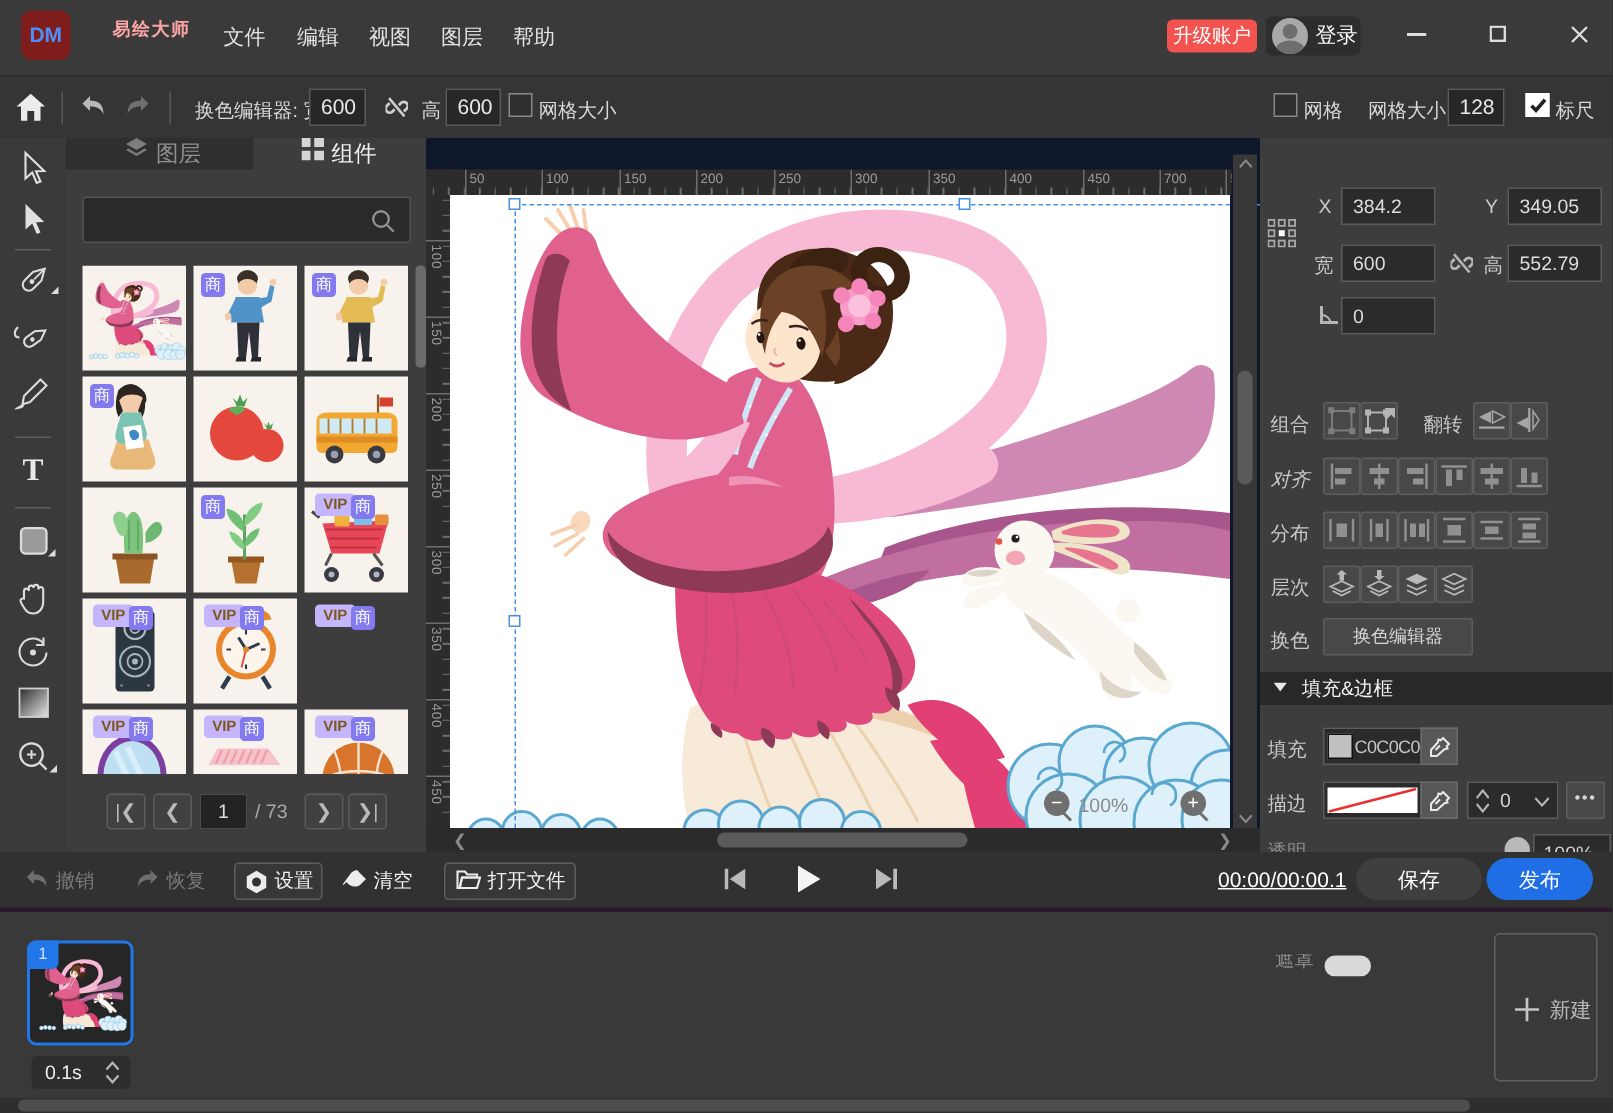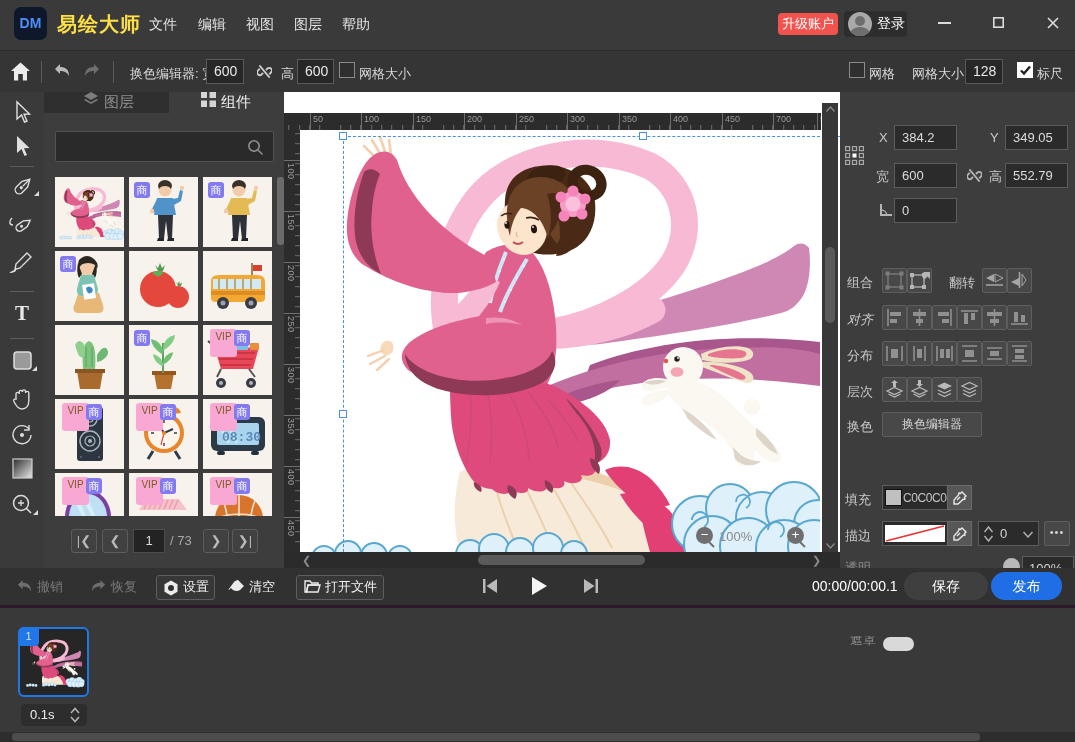--- a/index.html
+++ b/index.html
@@ -1,21 +1,21 @@
 <!DOCTYPE html>
 <html><head>
 <meta charset="utf-8">
 <style>
 * { margin:0; padding:0; box-sizing:border-box; }
 html,body { width:1075px; height:742px; overflow:hidden; background:#333; font-family:"Liberation Sans",sans-serif; }
 #app { position:relative; width:1075px; height:742px; }
 .abs { position:absolute; }
 #titlebar { position:absolute; left:0; top:0; width:1075px; height:50px; background:#3a3a3a; }
-#logo { position:absolute; left:14px; top:7px; width:33px; height:33px; background:#0f172a; border-radius:7px; color:#4e8ef7; font-weight:bold; font-size:14px; text-align:center; line-height:33px; }
-#appname { position:absolute; left:57px; top:11px; color:#fde047; font-size:20px; font-weight:bold; letter-spacing:1px; }
+#logo { position:absolute; left:14px; top:7px; width:33px; height:33px; background:#7f1d1d; border-radius:7px; color:#4e8ef7; font-weight:bold; font-size:14px; text-align:center; line-height:33px; }
+#appname { position:absolute; left:75px; top:11px; color:#fca5a5; font-size:12px; font-weight:bold; letter-spacing:1px; }
 .menuitem { position:absolute; top:16px; color:#e3e3e3; font-size:14px; }
 #upgrade { position:absolute; left:778px; top:13px; width:60px; height:22px; background:#f2534e; border-radius:4px; color:#fff; font-size:13px; text-align:center; line-height:22px; }
 #logingrp { position:absolute; left:844px; top:11px; width:63px; height:26px; background:#2d2d2d; border-radius:4px; }
 #avatar { position:absolute; left:4px; top:1px; width:24px; height:24px; border-radius:50%; background:#a9a9a9; overflow:hidden; }
 #avatar .hd { position:absolute; left:7px; top:4px; width:10px; height:10px; border-radius:50%; background:#6e6e6e; }
 #avatar .bd { position:absolute; left:2px; top:15px; width:20px; height:14px; border-radius:50%; background:#6e6e6e; }
 #logintxt { position:absolute; left:33px; top:4px; color:#fff; font-size:14px; }
 .winbtn { position:absolute; top:15px; color:#dcdcdc; }
 #toolbar2 { position:absolute; left:0; top:50px; width:1075px; height:42px; background:#353535; border-top:1px solid #2d2d2d; }
 .t2txt { position:absolute; top:14px; color:#d8d8d8; font-size:13px; }
@@ -26,26 +26,26 @@
 #toolstrip { position:absolute; left:0; top:92px; width:44px; height:476px; background:#3a3a3a; }
 .tool { position:absolute; left:0; width:44px; height:26px; text-align:center; }
 .tsep { position:absolute; left:10px; width:24px; height:1px; background:#5e5e5e; }
 #leftpanel { position:absolute; left:44px; top:92px; width:240px; height:476px; background:#3d3d3d; }
 #tabLayers { position:absolute; left:0; top:0; width:125px; height:21px; background:#2f2f2f; color:#909090; font-size:15px; }
 #tabComp { position:absolute; left:125px; top:0; width:115px; height:21px; color:#f0f0f0; font-size:15px; }
 #searchbox { position:absolute; left:11px; top:39px; width:219px; height:31px; background:#2a2a2a; border:1px solid #525252; border-radius:2px; }
 #thumbs { position:absolute; left:0; top:85px; width:240px; height:339px; overflow:hidden; }
 .thumb { position:absolute; width:69px; height:70px; background:#f7f3ec; overflow:hidden; }
 .badge-s { position:absolute; width:16px; height:16px; background:#837af0; border-radius:3px; color:#fff; font-size:11px; text-align:center; line-height:16px; }
-.badge-v { position:absolute; width:27px; height:28px; background:#f9a8d4; border-radius:3px; color:#7c5a1e; font-size:10px; font-weight:normal; text-align:center; line-height:15px; }
+.badge-v { position:absolute; width:27px; height:15px; background:#c4b5fd; border-radius:3px; color:#7c5a1e; font-size:10px; font-weight:bold; text-align:center; line-height:15px; }
 .pgbtn { position:absolute; top:437px; width:26px; height:24px; background:#414141; border:1px solid #5c5c5c; border-radius:3px; color:#b9b9b9; text-align:center; line-height:22px; font-size:13px; }
 #pginput { position:absolute; left:89px; top:437px; width:32px; height:24px; background:#232323; border:1px solid #4c4c4c; color:#ddd; font-size:13px; text-align:center; line-height:22px; }
 #pgtotal { position:absolute; left:126px; top:441px; color:#a8a8a8; font-size:13px; }
 #lscroll { position:absolute; left:233px; top:85px; width:7px; height:68px; background:#6b6b6b; border-radius:3px; }
-#canvasarea { position:absolute; left:284px; top:92px; width:556px; height:476px; background:#ffffff; }
+#canvasarea { position:absolute; left:284px; top:92px; width:556px; height:476px; background:#0f172a; }
 #rulertop { position:absolute; left:0; top:21px; width:537px; height:17px; background:#2c2c2c; overflow:hidden; }
 #rulerleft { position:absolute; left:0; top:38px; width:16px; height:422px; background:#2c2c2c; overflow:hidden; }
 #rcorner { position:absolute; left:0; top:21px; width:16px; height:17px; background:#2c2c2c; }
 #whitecanvas { position:absolute; left:16px; top:38px; width:520px; height:422px; background:#fff; overflow:hidden; }
 #hscroll { position:absolute; left:0; top:460px; width:556px; height:16px; background:#2b2b2b; }
 #hthumb { position:absolute; left:194px; top:3px; width:167px; height:10px; background:#5a5a5a; border-radius:5px; }
 #vscroll { position:absolute; left:538px; top:11px; width:16px; height:449px; background:#383838; }
 #vthumb { position:absolute; left:3px; top:144px; width:10px; height:76px; background:#5a5a5a; border-radius:5px; }
 .zoomc { position:absolute; width:17px; height:17px; border-radius:50%; background:#6f6f6f; color:#fff; text-align:center; line-height:15px; font-size:13px; }
 .rtick { position:absolute; top:0; width:1px; height:17px; background:#6e6e6e; }
@@ -477,28 +477,20 @@
             <circle cx="35" cy="34" r="20" fill="#e8862c"></circle>
             <circle cx="35" cy="34" r="16" fill="#fdf4ec"></circle>
             <g stroke="#2e3b4e" stroke-width="1.4">
               <path d="M35,21 v3 M35,44 v3 M22,34 h3 M45,34 h3"></path>
             </g>
             <path d="M35,34 L30,26" stroke="#2e3b4e" stroke-width="2"></path>
             <path d="M35,34 L44,30" stroke="#2e3b4e" stroke-width="2"></path>
             <path d="M35,34 L32,46" stroke="#e04438" stroke-width="1.2"></path>
             <circle cx="35" cy="34" r="2" fill="#e8862c"></circle>
             <path d="M24,52 l-5,8 M46,52 l5,8" stroke="#2e3b4e" stroke-width="3"></path>
-          </svg></div>
-      <div class="thumb" style="left:159px;top:222px;"><svg width="69" height="70" viewBox="0 0 69 70">
-            <rect x="8" y="18" width="54" height="34" rx="6" fill="#2c3a48"></rect>
-            <rect x="14" y="24" width="42" height="22" rx="2" fill="#a8d4ee"></rect>
-            <path d="M16,26 l10,18 M24,24 l10,20" stroke="#c8e6f6" stroke-width="3"></path>
-            <text x="19" y="42" font-size="13" fill="#5a89b8" font-family="Liberation Mono,monospace" font-weight="bold">08:30</text>
-            <rect x="14" y="52" width="8" height="4" rx="2" fill="#22303c"></rect>
-            <rect x="48" y="52" width="8" height="4" rx="2" fill="#22303c"></rect>
           </svg></div>
       <div class="thumb" style="left:11px;top:296px;"><svg width="69" height="70" viewBox="0 0 69 70">
             <ellipse cx="33" cy="44" rx="23" ry="27" fill="#7b3fa0"></ellipse>
             <ellipse cx="33" cy="44" rx="19" ry="23" fill="#bfe0f2"></ellipse>
             <path d="M22,28 l14,30 M30,25 l14,30" stroke="#d8eefa" stroke-width="4"></path>
           </svg></div>
       <div class="thumb" style="left:85px;top:296px;"><svg width="69" height="70" viewBox="0 0 69 70">
             <path d="M16,26 h34 l8,11 h-48 Z" fill="#f6c3cb"></path>
             <g stroke="#ee9daa" stroke-width="1.6">
               <path d="M19,27 l-4,9 M24,27 l-4,9 M29,27 l-4,9 M34,27 l-4,9 M39,27 l-4,9 M44,27 l-4,9 M49,27 l-4,9"></path>
@@ -754,20 +746,23 @@
     <div class="ibtn" style="left:92px;top:285px;"><svg width="23" height="23">
           <path d="M4 8 L11.5 4.5 L19 8 L11.5 11.5 Z" fill="#b9b9b9"></path>
           <path d="M5 12 L11.5 15 L18 12 M5 15.5 L11.5 18.5 L18 15.5" fill="none" stroke="#b9b9b9" stroke-width="1.2"></path>
         </svg></div>
     <div class="ibtn" style="left:117px;top:285px;"><svg width="23" height="23">
           <path d="M4 8 L11.5 4.5 L19 8 L11.5 11.5 Z" fill="none" stroke="#b9b9b9" stroke-width="1.2"></path>
           <path d="M5 12 L11.5 15 L18 12 M5 15.5 L11.5 18.5 L18 15.5" fill="none" stroke="#b9b9b9" stroke-width="1.2"></path>
         </svg></div>
     <div class="plabel" style="left:7px;top:326px;">换色</div>
     <div style="position:absolute;left:42px;top:320px;width:100px;height:25px;background:#484848;border:1px solid #5e5e5e;border-radius:2px;color:#d5d5d5;font-size:12px;text-align:center;line-height:23px;">换色编辑器</div>
+    <div class="sechdr" style="top:356px;"><span class="arr"><svg width="9" height="6">
+            <path d="M0 0 H9 L4.5 6 Z" fill="#e8e8e8"></path>
+          </svg></span>填充&amp;边框</div>
     <div class="plabel" style="left:5px;top:399px;">填充</div>
     <div style="position:absolute;left:42px;top:393px;width:90px;height:25px;background:#2b2b2b;border:1px solid #5c5c5c;"></div>
     <div style="position:absolute;left:45px;top:397px;width:17px;height:17px;background:#c0c0c0;border:1px solid #111;"></div>
     <div style="position:absolute;left:63px;top:399px;color:#c5c5c5;font-size:12px;letter-spacing:-0.4px;">C0C0C0</div>
     <div style="position:absolute;left:107px;top:393px;width:25px;height:25px;background:#575757;border:1px solid #6a6a6a;"><svg width="14" height="14" style="margin:5px 0 0 5px;" viewBox="0 0 14 14">
           <path d="M9 1 L13 5 L11.5 6.5 L12 8 L10 8.5 L5 13 L1 13 L1 9 L5.5 4 L6 2 L7.5 2.5 Z M4 9 L7 6" fill="none" stroke="#e8e8e8" stroke-width="1.4"></path>
         </svg></div>
     <div class="plabel" style="left:5px;top:435px;">描边</div>
     <div style="position:absolute;left:42px;top:429px;width:66px;height:25px;background:#2b2b2b;border:1px solid #5c5c5c;"></div>
     <div style="position:absolute;left:45px;top:433px;width:60px;height:17px;background:#fff;overflow:hidden;"><svg width="60" height="17">
@@ -823,21 +818,21 @@
         <rect x="0" y="0" width="2.5" height="14" fill="#b9b9b9"></rect>
         <path d="M14 0 V14 L3.5 7 Z" fill="#b9b9b9"></path>
       </svg>
     <svg class="abs" style="left:531px;top:9px;" width="16" height="18">
         <path d="M1 0 L16 9 L1 18 Z" fill="#f5f5f5"></path>
       </svg>
     <svg class="abs" style="left:584px;top:11px;" width="14" height="14">
         <path d="M0 0 V14 L10.5 7 Z" fill="#b9b9b9"></path>
         <rect x="11.5" y="0" width="2.5" height="14" fill="#b9b9b9"></rect>
       </svg>
-    <div class="bbtxt" style="left:812px;color:#fff;font-size:14px;">00:00/00:00.1</div>
+    <div class="bbtxt" style="left:812px;color:#fff;font-size:14px;text-decoration:underline;">00:00/00:00.1</div>
     <div id="savebtn">保存</div>
     <div id="pubbtn">发布</div>
   </div>
   <div id="framesline"></div>
   <div style="position:absolute;left:846px;top:636px;width:90px;height:15px;overflow:hidden;z-index:5;">
     <div style="position:absolute;left:4px;top:-5px;color:#8f8f8f;font-size:13px;">遮罩</div>
     <div style="position:absolute;left:37px;top:1px;width:31px;height:14px;border-radius:7px;background:#d9d9d9;"></div>
   </div>
   <div id="framespanel">
     <div id="frame1"><svg width="67" height="66" viewBox="-45 -40 610 510">
@@ -846,17 +841,23 @@
     <div id="fbadge">1</div>
     <div id="durbox">
         <span style="position:absolute;left:9px;top:3px;">0.1s</span>
       <svg style="position:absolute;left:49px;top:3px;" width="10" height="7">
           <path d="M1 6 L5 1.5 L9 6" stroke="#b5b5b5" stroke-width="1.5" fill="none"></path>
         </svg>
       <svg style="position:absolute;left:49px;top:12px;" width="10" height="7">
           <path d="M1 1 L5 5.5 L9 1" stroke="#b5b5b5" stroke-width="1.5" fill="none"></path>
         </svg>
     </div>
+    <div id="newbox">
+      <svg style="position:absolute;left:13px;top:42px;" width="16" height="16">
+          <path d="M8 0 V16 M0 8 H16" stroke="#c5c5c5" stroke-width="1.8"></path>
+        </svg>
+      <div style="position:absolute;left:36px;top:42px;">新建</div>
+    </div>
     <div id="bscroll">
         <div id="bsthumb"></div>
       </div>
   </div>
 </div>
 
 </body></html>

